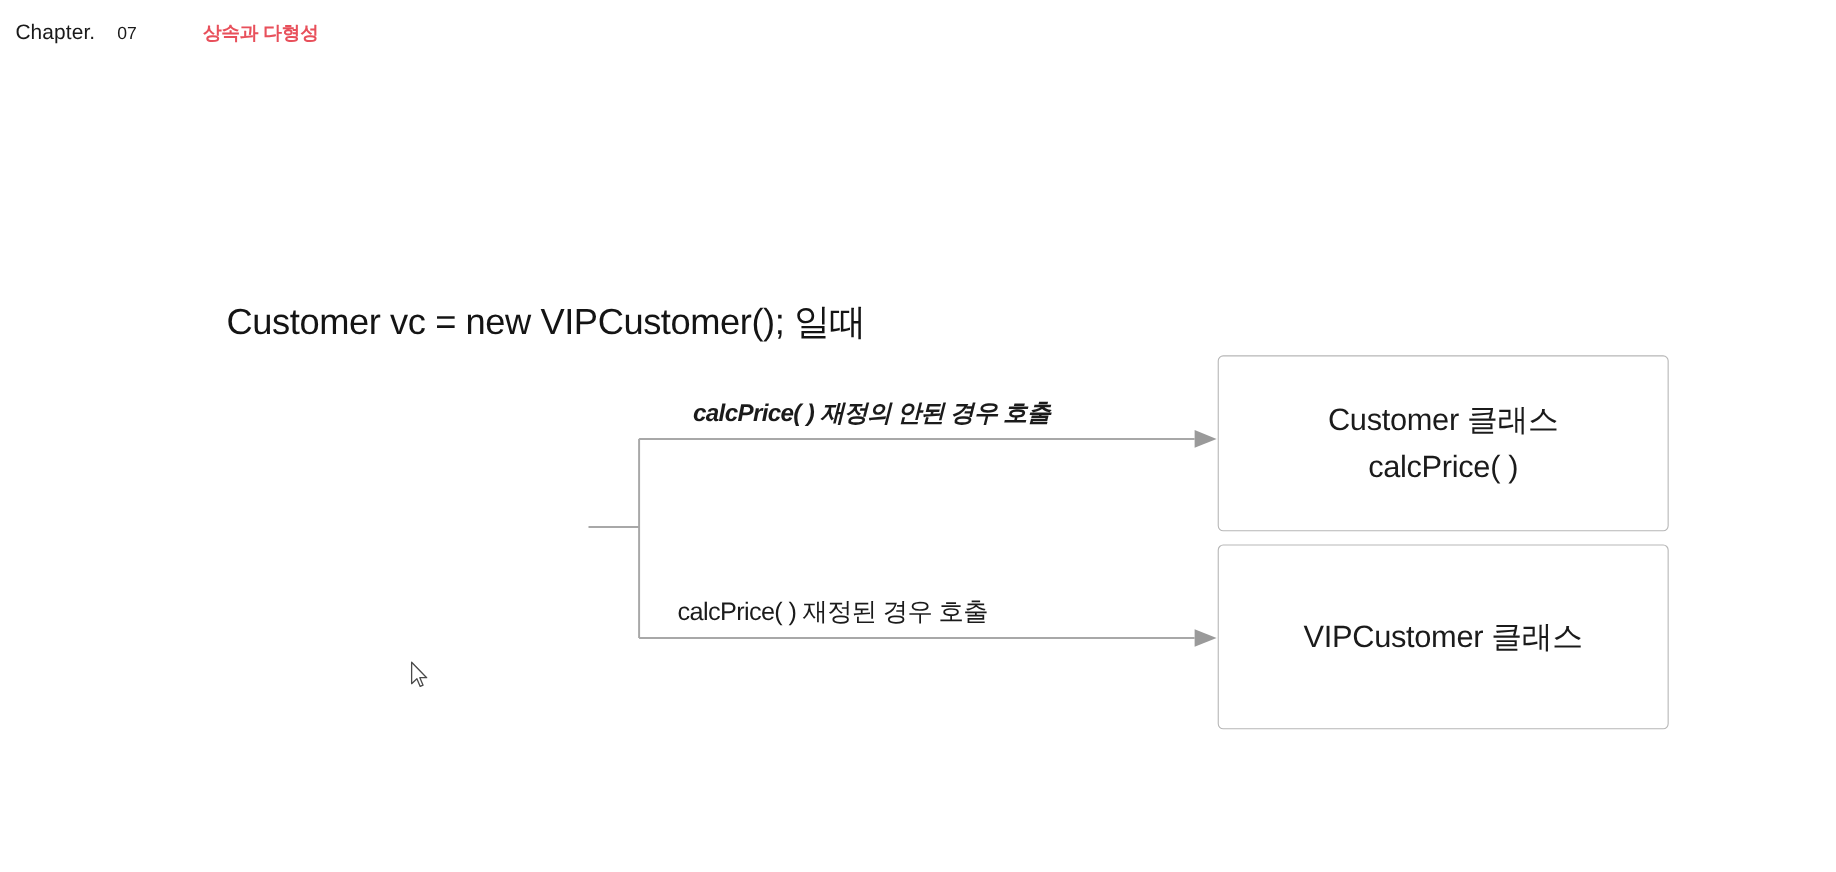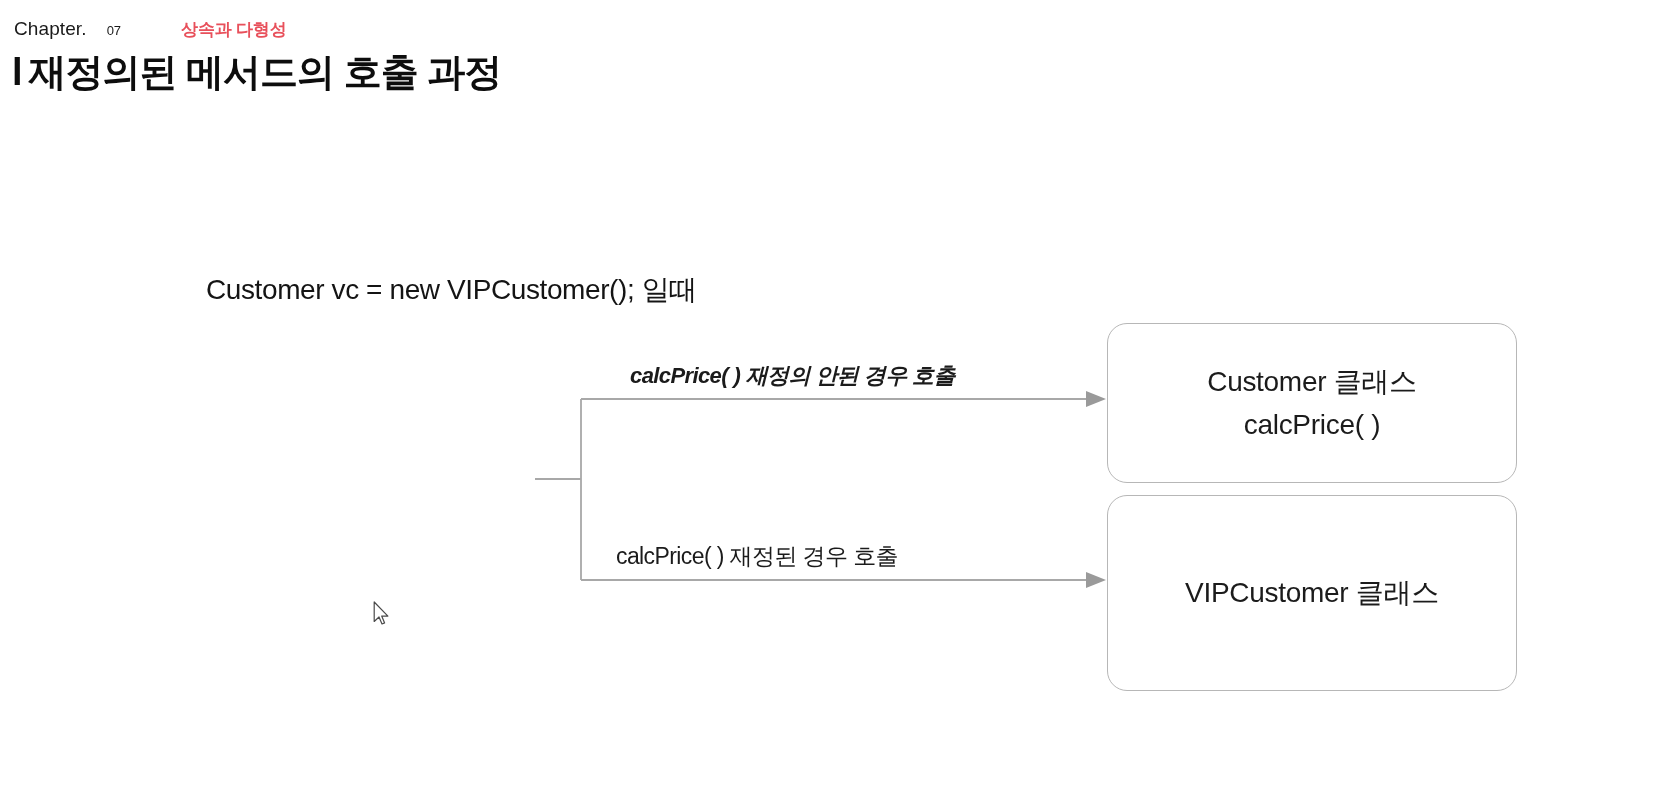--- a/index.html
+++ b/index.html
@@ -29,21 +29,21 @@
     align-items: baseline;
     gap: 20px;
     white-space: nowrap;
   }
   .chapter-word {
     font-size: 19px;
     color: #1a1a1a;
     letter-spacing: 0.1px;
   }
   .chapter-num {
-    font-size: 13px;
+    font-size: 16px;
     color: #1a1a1a;
   }
   .chapter-topic {
     font-size: 17px;
     font-weight: bold;
     color: #e8505b;
     letter-spacing: -0.2px;
     margin-left: 40px;
   }
   .slide-title {
@@ -59,21 +59,21 @@
   .title-bar {
     display: inline-block;
     margin-right: 7px;
   }
 
   
   .statement {
     position: absolute;
     left: 206px;
     top: 271px;
-    font-size: 28px;
+    font-size: 33px;
     color: #141414;
     letter-spacing: -0.4px;
     white-space: nowrap;
   }
 
   
   .diagram {
     position: absolute;
     left: 0;
     top: 0;
@@ -84,21 +84,21 @@
     position: absolute;
     left: 0;
     top: 0;
   }
 
   .node {
     position: absolute;
     box-sizing: border-box;
     background: #ffffff;
     border: 1.6px solid #b7b7b7;
-    border-radius: 20px;
+    border-radius: 5px;
     display: flex;
     flex-direction: column;
     align-items: center;
     justify-content: center;
   }
   .node-call {
     left: 188px;
     top: 424px;
     width: 347px;
     height: 110px;
@@ -112,21 +112,21 @@
   .node-customer {
     left: 1107px;
     top: 323px;
     width: 410px;
     height: 160px;
   }
   .node-vipcustomer {
     left: 1107px;
     top: 495px;
     width: 410px;
-    height: 196px;
+    height: 168px;
   }
   .node-class .node-line {
     font-size: 28px;
     color: #1b1b1b;
     letter-spacing: -0.3px;
     line-height: 1.55;
   }
 
   .edge-label {
     position: absolute;
@@ -161,23 +161,20 @@
 <body>
 
 <div id="slide">
 
   <div class="chapter-line">
     <span class="chapter-word">Chapter.</span>
     <span class="chapter-num">07</span>
     <span class="chapter-topic">상속과 다형성</span>
   </div>
 
-  <div class="slide-title">
-    <span class="title-bar">l</span><span>재정의된 메서드의 호출 과정</span>
-  </div>
 
   <div class="statement">Customer vc = new VIPCustomer(); 일때</div>
 
   <div class="diagram">
 
     <svg class="svg-layer" width="1669" height="793" viewBox="0 0 1669 793">
 
       <line x1="535" y1="479" x2="581" y2="479" stroke="#a8a8a8" stroke-width="1.8"></line>
 
       <line x1="581" y1="399" x2="581" y2="580" stroke="#a8a8a8" stroke-width="1.8"></line>

